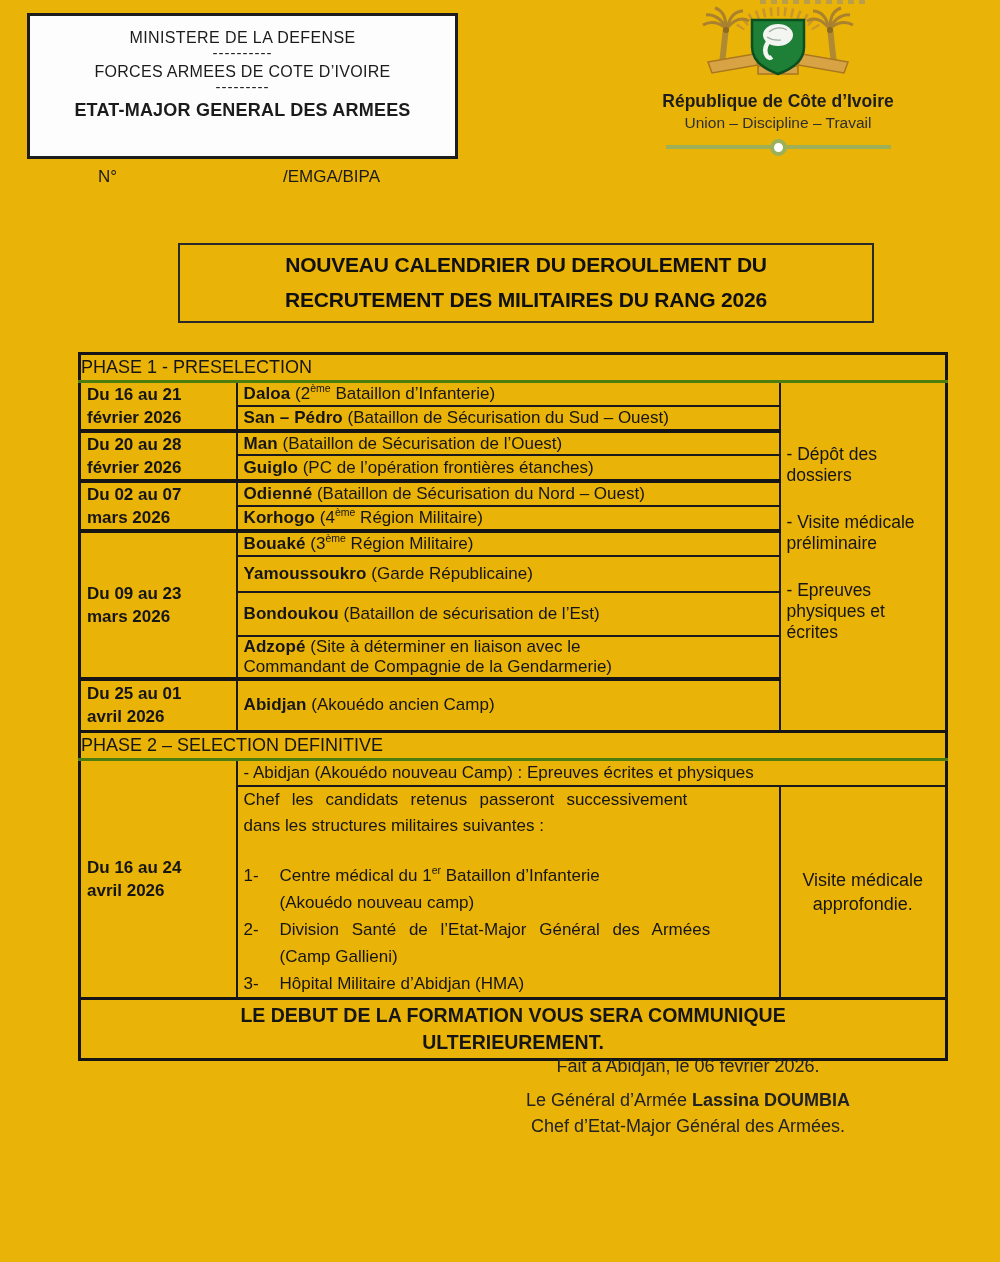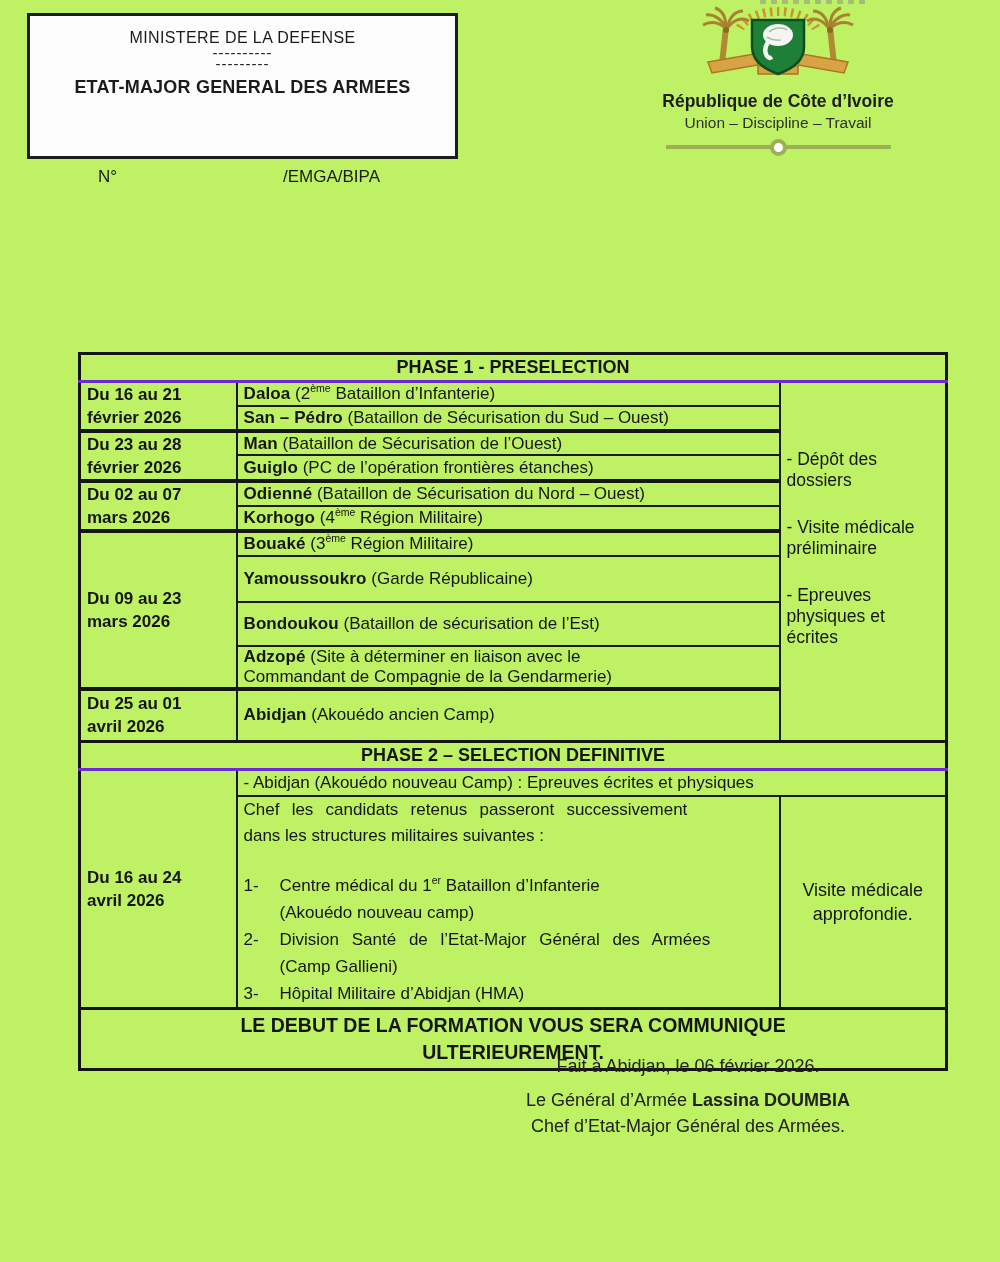--- a/index.html
+++ b/index.html
@@ -1,17 +1,17 @@
 <!DOCTYPE html>
 <html><head>
 <meta charset="utf-8">
 <style>
   html,body{margin:0;padding:0;}
   body{width:1000px;height:1262px;background:#ffffff;font-family:"Liberation Sans",sans-serif;color:#1b1b1b;position:relative;}
-  .page{position:absolute;inset:0;background:#bef264;overflow:hidden;}
+  .page{position:absolute;inset:0;background:#eab308;overflow:hidden;}
 
   
   .lh-box{position:absolute;left:27px;top:13px;width:425px;height:140px;border:3px solid #1d1d1d;text-align:center;background:#fdfdfd;}
   .lh-line1{margin-top:13px;font-size:16px;letter-spacing:.4px;}
   .lh-dash{font-size:15px;line-height:11px;letter-spacing:1px;color:#222;}
   .lh-line2{margin-top:5px;font-size:16px;letter-spacing:.3px;}
   .lh-line3{margin-top:8px;font-size:18px;font-weight:bold;letter-spacing:.2px;}
   .num-line{position:absolute;top:167px;left:0;width:470px;font-size:17px;}
   .num-label{position:absolute;left:98px;}
   .num-ref{position:absolute;left:283px;}
@@ -31,21 +31,21 @@
     text-align:center;font-weight:bold;font-size:21px;line-height:35px;padding-top:2px;letter-spacing:-.2px;color:#101010;}
 
   
   table.sched{position:absolute;left:78px;top:352px;width:867px;border-collapse:collapse;table-layout:fixed;
     font-size:17px;color:#151515;}
   table.sched col.c-date{width:157px;}
   table.sched col.c-main{width:543px;}
   table.sched col.c-side{width:167px;}
   table.sched td{border:2px solid #1a1a1a;padding:0 6px;vertical-align:middle;}
   table.sched{border:3px solid #151515;}
-  tr.phase-h td{border-top:3px solid #151515;border-bottom:3px solid #6d28d9;text-align:center;font-weight:bold;font-size:18px;padding:2px 0;}
+  tr.phase-h td{border-top:3px solid #151515;border-bottom:3px solid #4d7c0f;font-weight:normal;font-size:18px;padding:2px 0;}
   tr.g-start td{border-top:4px solid #151515;}
   td.date{font-weight:bold;text-align:left;border-right:2px solid #1a1a1a;line-height:23px;}
   td.entry{padding-left:8px;white-space:pre-line;}
   td.entry b{letter-spacing:.1px;}
   td.dbl{border-bottom:6px double #151515;}
   tr.no-top td{border-top:none;}
   td.side{vertical-align:top;padding:20px 4px 0 11px;font-size:17.5px;line-height:21px;border-left:2px solid #1a1a1a;}
   .note{margin-bottom:26px;}
   td.p2-span{padding-left:8px;}
   td.p2-body{vertical-align:top;padding:7px 8px 0 8px;line-height:26px;}
@@ -56,33 +56,34 @@
   .ws{word-spacing:8px;}
   td.side2{text-align:center;font-size:18px;line-height:24px;border-left:2px solid #1a1a1a;}
   tr.banner td{border-top:3px solid #151515;text-align:center;font-weight:bold;font-size:19.5px;line-height:27px;padding:2px 0;}
   sup{font-size:.62em;line-height:0;vertical-align:super;}
 
   
   .sig{position:absolute;left:448px;top:1056px;width:480px;text-align:center;font-size:18px;color:#222;}
   .sig-l2{margin-top:13px;}
   .sig-l3{margin-top:5px;}
 
-  .h17{height:24px;} .h18{height:25px;} .h30{height:46px;} .h44{height:44px;} .h39{height:39px;} .h52{height:52px;}
+  .h17{height:24px;} .h18{height:25px;} .h30{height:36px;} .h44{height:44px;} .h39{height:39px;} .h52{height:52px;}
   .h27{height:27px;} .h210{height:210px;} .h56{height:56px;}
 </style>
 </head>
 <body>
 
 <div class="page">
 
   <div class="crop-artifact"></div>
 
   <div class="lh-box">
     <div class="lh-line1">MINISTERE DE LA DEFENSE</div>
     <div class="lh-dash">----------</div>
+    <div class="lh-line2">FORCES ARMEES DE COTE D’IVOIRE</div>
     <div class="lh-dash">---------</div>
     <div class="lh-line3">ETAT-MAJOR GENERAL DES ARMEES</div>
   </div>
   <div class="num-line">
     <span class="num-label">N°</span>
     <span class="num-ref">/EMGA/BIPA</span>
   </div>
 
   <div class="emblem-block">
     <svg width="164" height="78" viewBox="0 0 164 78">
@@ -126,20 +127,24 @@
       </g>
     </svg>
     <div class="country">République de Côte d’Ivoire</div>
     <div class="motto">Union – Discipline – Travail</div>
     <div class="divider">
       <div class="bar"></div>
       <div class="ring"></div>
     </div>
   </div>
 
+  <div class="title-box">
+    <div>NOUVEAU CALENDRIER DU DEROULEMENT DU</div>
+    <div>RECRUTEMENT DES MILITAIRES DU RANG 2026</div>
+  </div>
 
   <table class="sched">
     <colgroup>
         <col class="c-date">
         <col class="c-main">
         <col class="c-side">
       </colgroup>
 
     <tbody>
         <tr class="phase-h h17">
@@ -157,21 +162,21 @@
         <div class="note">- Visite médicale préliminaire</div>
         <div class="note">- Epreuves physiques et écrites</div>
       </td>
     </tr>
     <tr class="h18">
       <td class="entry"><b>San – Pédro</b> <span>(Bataillon de Sécurisation du Sud – Ouest)</span></td>
     </tr>
 
     <tr class="g-start h17">
       <td class="date" rowspan="2">
-        <div>Du 23 au 28</div>
+        <div>Du 20 au 28</div>
         <div>février 2026</div>
       </td>
       <td class="entry"><b>Man</b> <span>(Bataillon de Sécurisation de l’Ouest)</span></td>
     </tr>
     <tr class="h18">
       <td class="entry"><b>Guiglo</b> <span>(PC de l’opération frontières étanches)</span></td>
     </tr>
 
     <tr class="g-start h17">
       <td class="date" rowspan="2">

